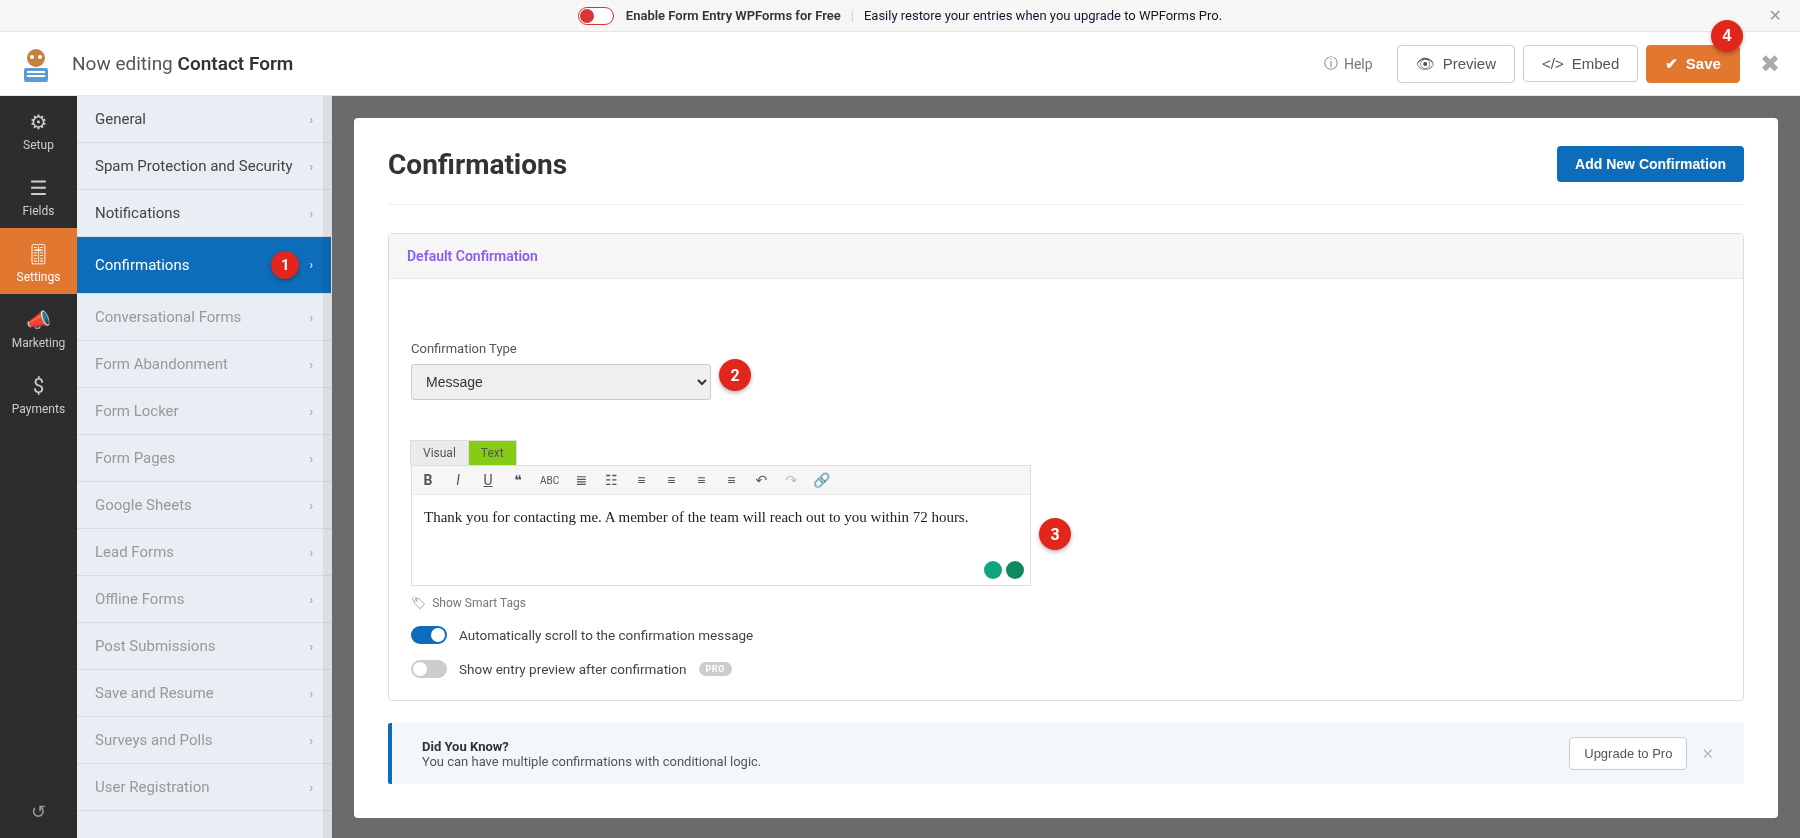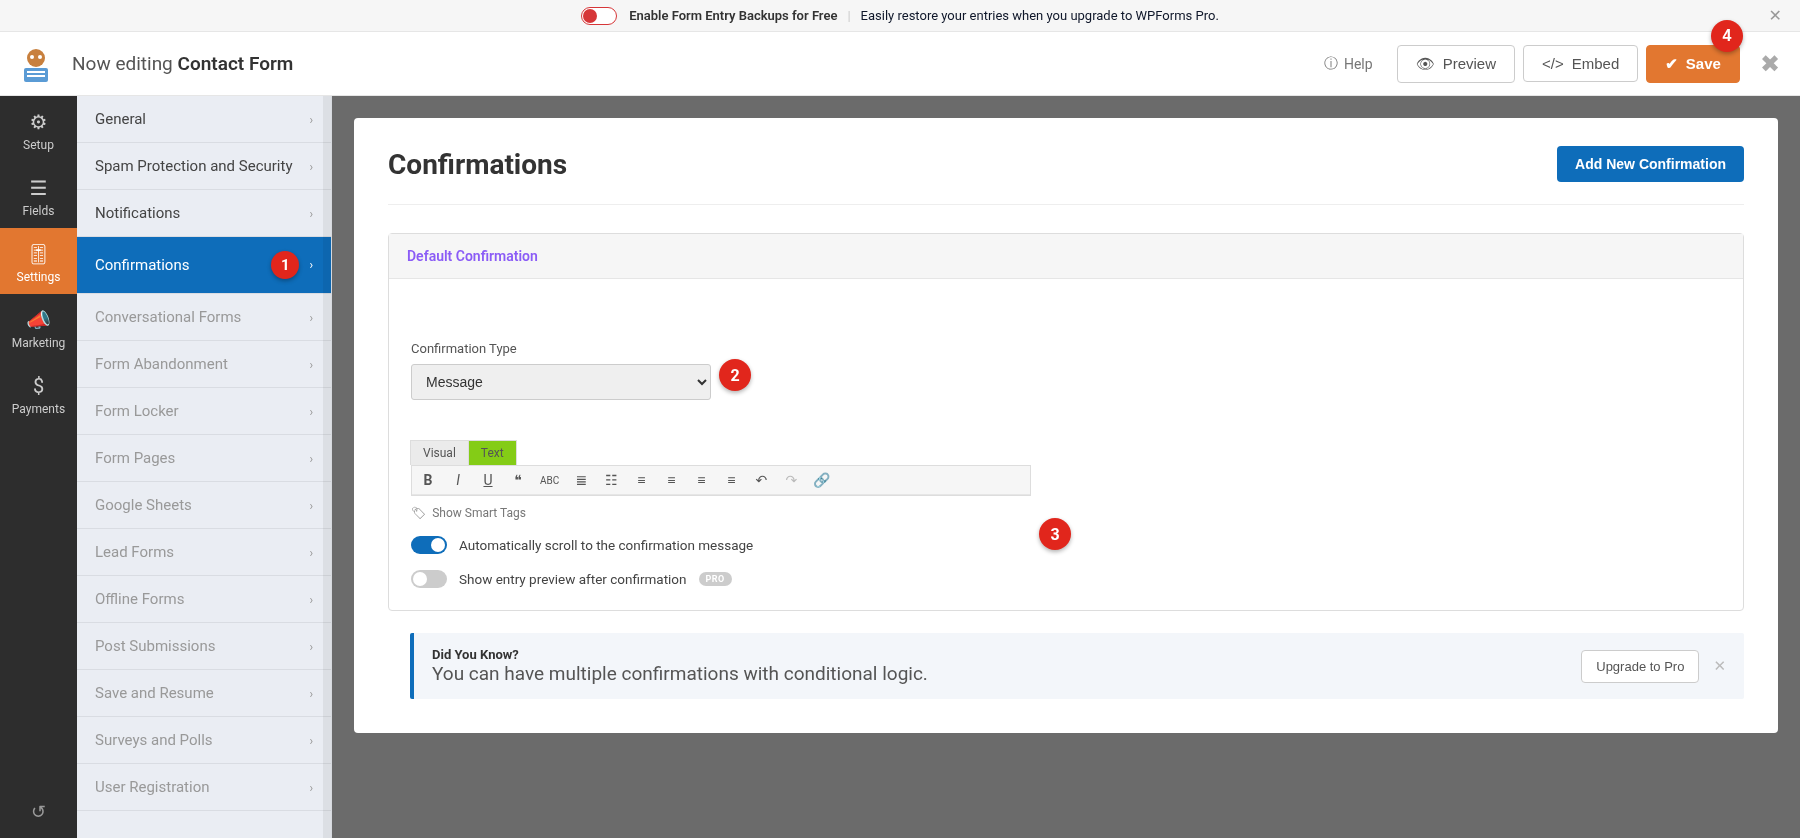--- a/index.html
+++ b/index.html
@@ -71,35 +71,35 @@
 
 .smart-tags { margin-top: 10px; font-size: 12px; color: #777; display: flex; align-items: center; gap: 6px; cursor: pointer; }
 
 .toggle-row { display: flex; align-items: center; gap: 12px; margin-top: 16px; font-size: 13.5px; color: #444; }
 .tg { width: 36px; height: 18px; border-radius: 10px; background: #ccc; position: relative; cursor: pointer; }
 .tg::after { content: ""; width: 14px; height: 14px; background: #fff; border-radius: 50%; position: absolute; top: 2px; left: 2px; transition: left .1s; }
 .tg.on { background: #0e6dba; }
 .tg.on::after { left: 20px; }
 .pro-pill { background: #ccc; color: #fff; border-radius: 10px; font-size: 9px; padding: 2px 7px; font-weight: 700; letter-spacing: .5px; }
 
-.didyouknow { margin-top: 22px; background: #f3f6fa; border-left: 4px solid #0e6dba; padding: 14px 18px; display: flex; align-items: center; justify-content: space-between; border-radius: 2px; margin-left: 22px; }
+.didyouknow { margin-top: 22px; background: #f3f6fa; border-left: 4px solid #0e6dba; padding: 14px 30px; display: flex; align-items: center; justify-content: space-between; border-radius: 2px; }
 .didyouknow .dtxt .t { font-weight: 700; font-size: 13px; color: #333; }
-.didyouknow .dtxt .s { font-size: 19px; color: #555; }
+.didyouknow .dtxt .s { font-size: 13px; color: #555; }
 .didyouknow .btn-sec { background: #fff; border: 1px solid #ccc; padding: 8px 14px; border-radius: 4px; color: #555; cursor: pointer; font-size: 13px; }
 .didyouknow .dclose { color: #bbb; margin-left: 14px; cursor: pointer; font-size: 15px; }
 
 
 .callout { position: absolute; width: 32px; height: 32px; background: #e1261c; border-radius: 50%; color: #fff; font-weight: 700; display: flex; align-items: center; justify-content: center; font-size: 16px; box-shadow: 0 2px 4px rgba(0,0,0,.3); z-index: 50; }
 </style>
 </head>
 <body>
 
 <div class="top-banner">
   <div class="toggle"></div>
-  <span class="bold">Enable Form Entry Backups for Free</span>
+  <span class="bold">Enable Form Entry WPForms for Free</span>
   <span class="divider">|</span>
   <span class="sub">Easily restore your entries when you upgrade to WPForms Pro.</span>
   <span class="close">✕</span>
 </div>
 
 <div class="builder-header">
   <div class="mascot">
     <svg viewBox="0 0 40 40">
         <circle cx="20" cy="14" r="9" fill="#c8803e"></circle>
         <circle cx="16" cy="13" r="2" fill="#fff"></circle>
@@ -245,20 +245,27 @@
                   <span class="tbtn">≣</span>
                   <span class="tbtn">☷</span>
                   <span class="tbtn">≡</span>
                   <span class="tbtn">≡</span>
                   <span class="tbtn">≡</span>
                   <span class="tbtn">≡</span>
                   <span class="tbtn">↶</span>
                   <span class="tbtn" style="color:#bbb">↷</span>
                   <span class="tbtn">🔗</span>
                 </div>
+                <div class="editor-content">
+                  <span>Thank you for contacting me. A member of the team will reach out to you within 72 hours.</span>
+                  <div class="assist">
+                      <span></span>
+                      <span style="background:#0d8a5f"></span>
+                    </div>
+                </div>
               </div>
               <span class="callout" style="top:78px; right:-40px;">3</span>
             </div>
           </div>
           <div class="smart-tags">
             <span>🏷</span>
             <span>Show Smart Tags</span>
           </div>
 
           <div class="toggle-row">

